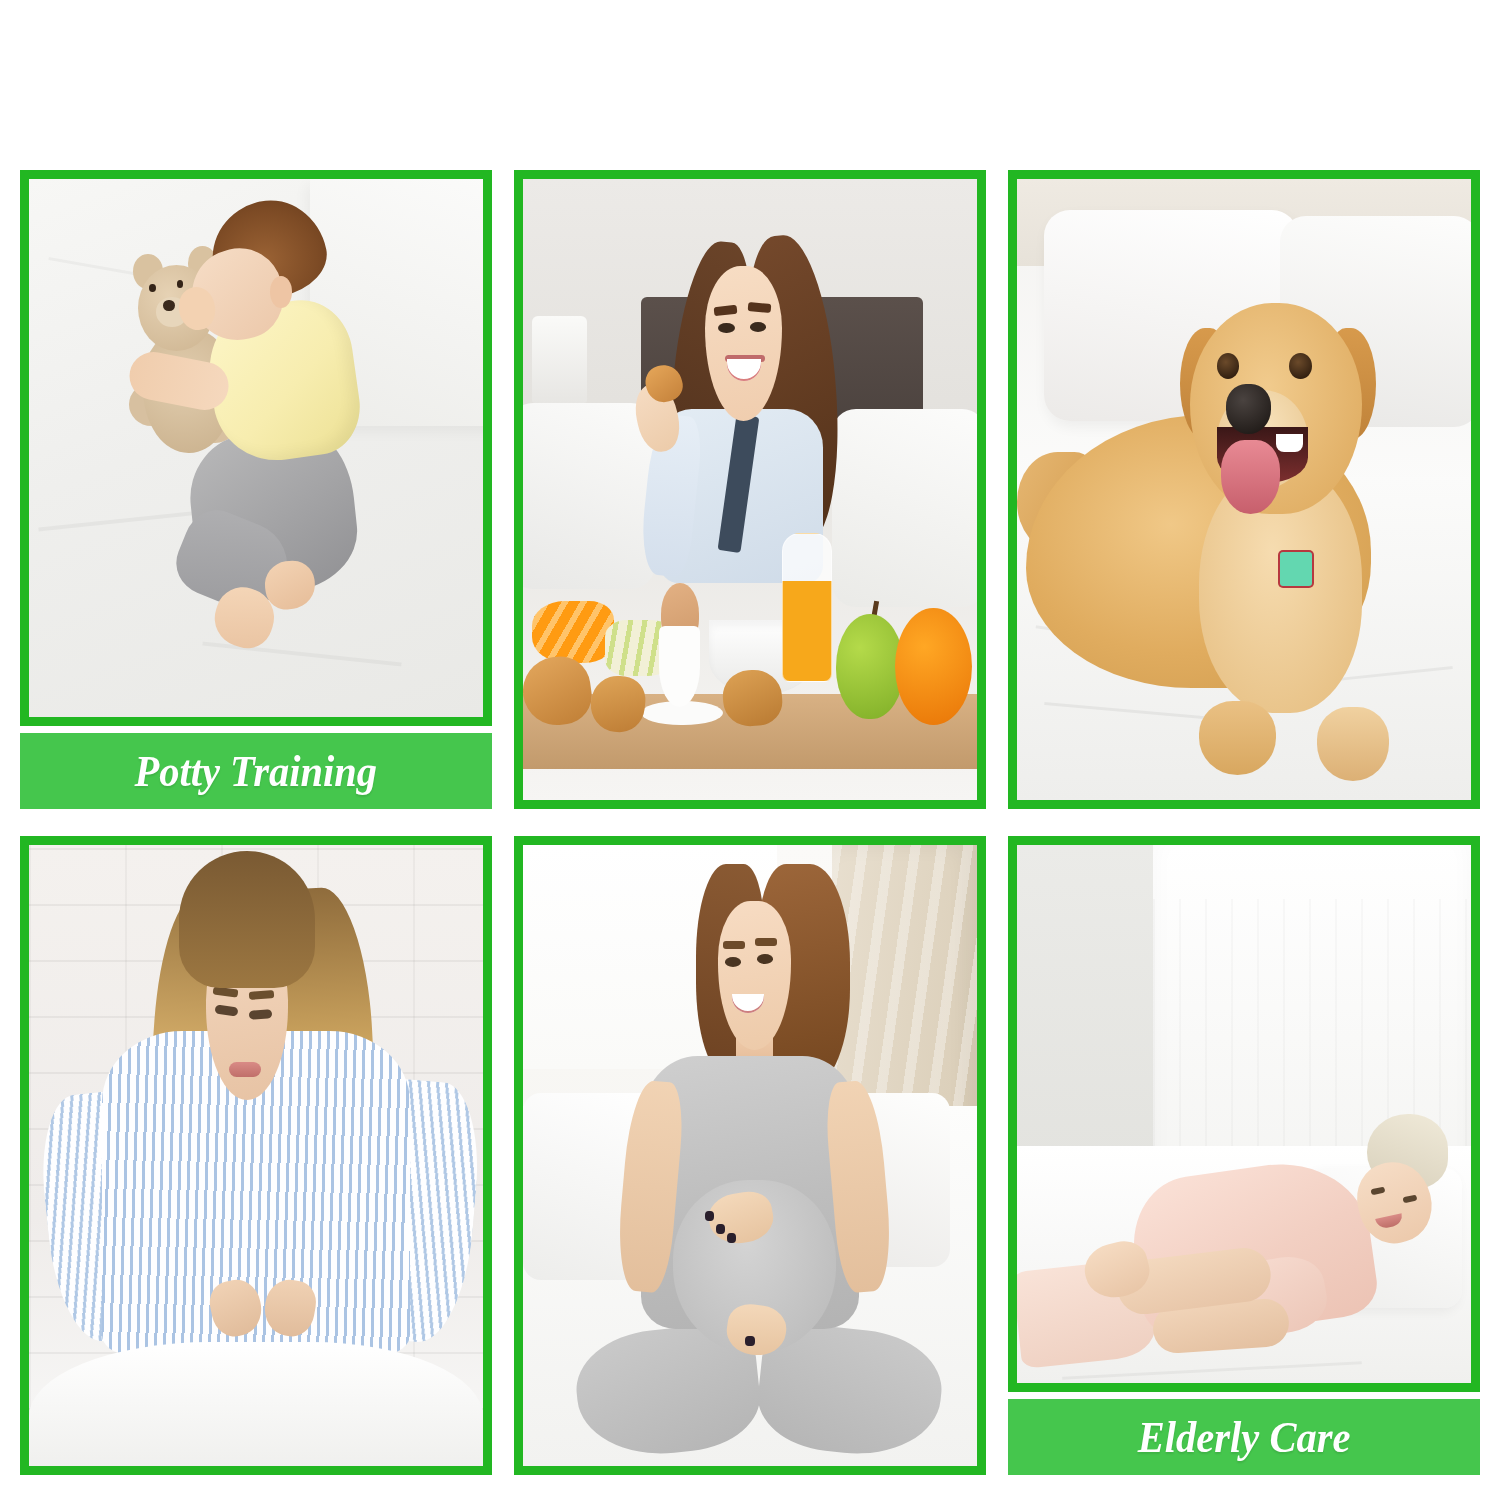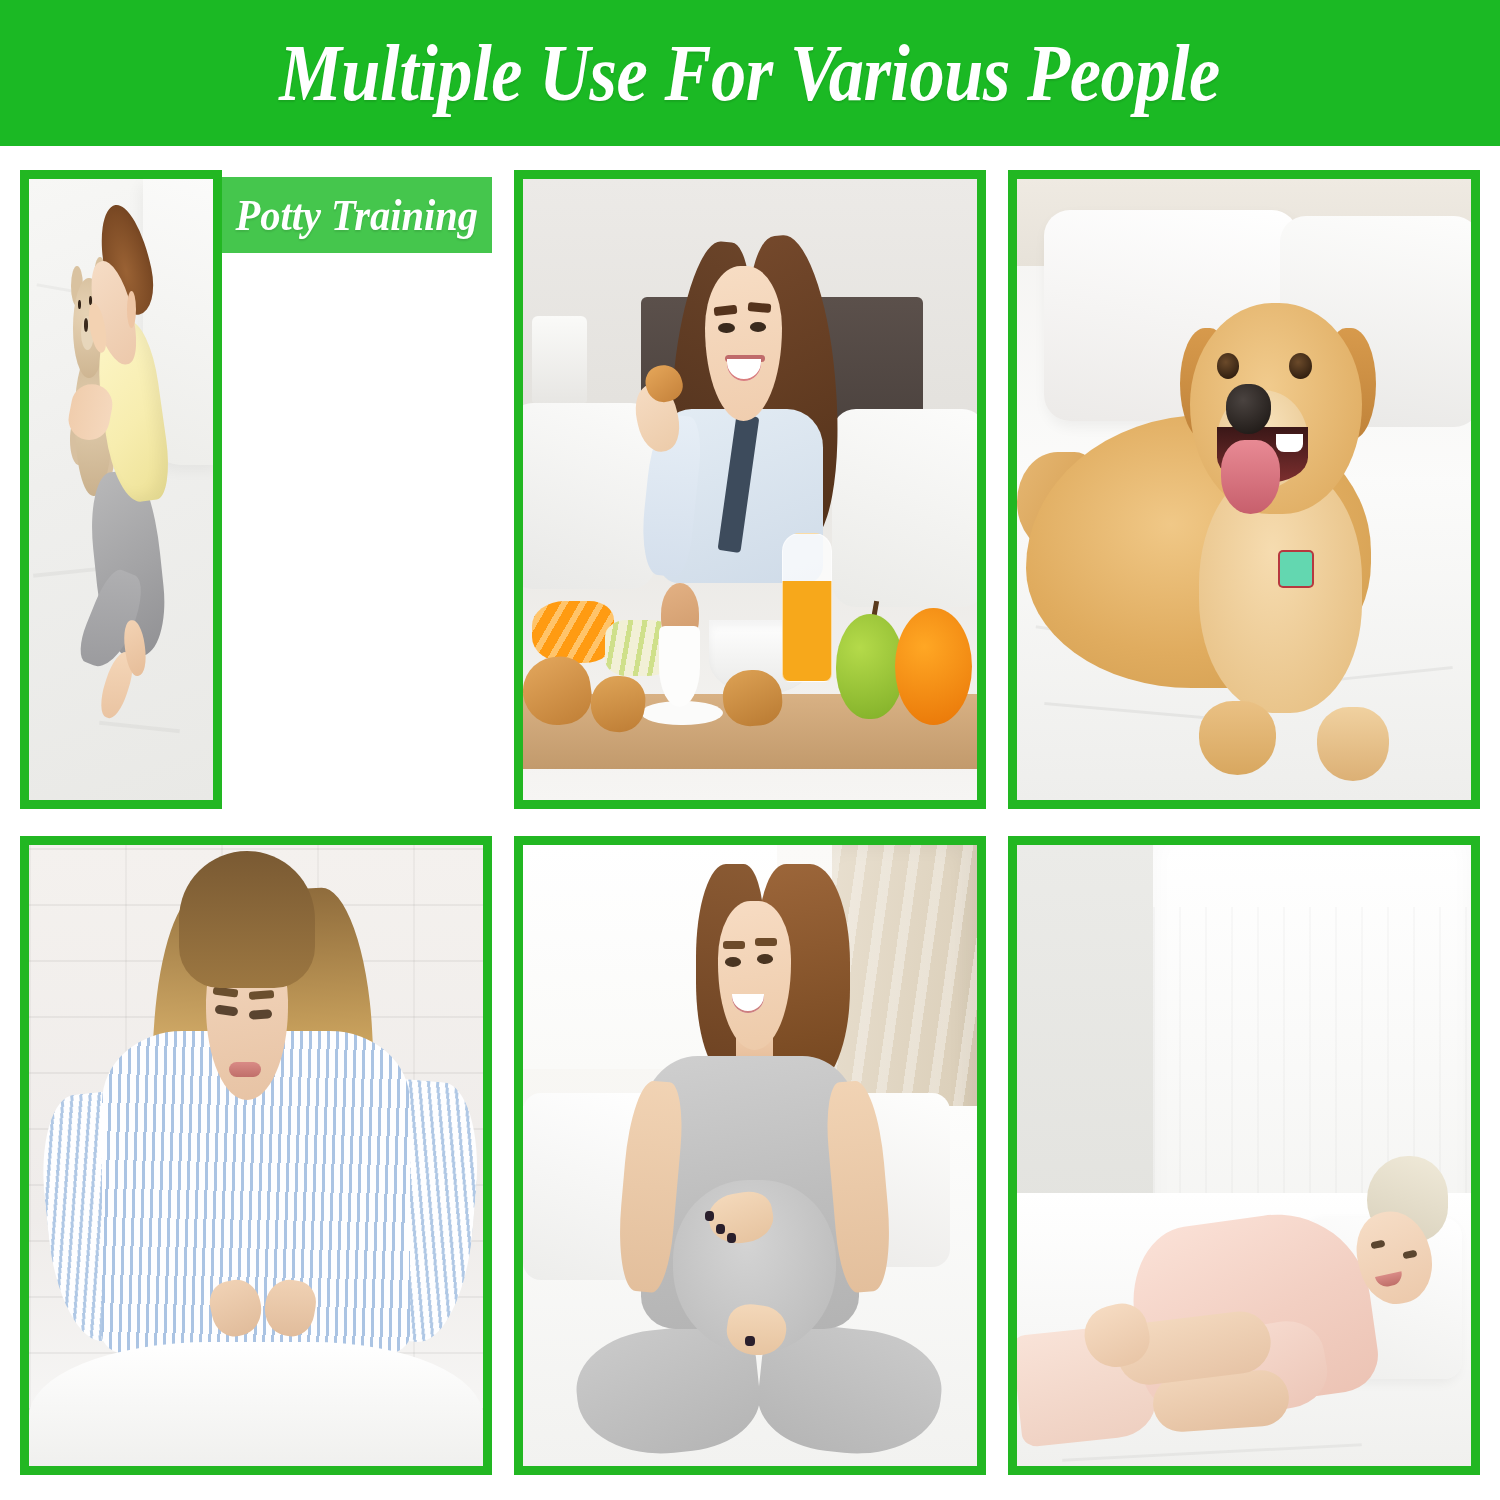--- a/index.html
+++ b/index.html
@@ -44,21 +44,21 @@
     left: 20px; top: 170px;
     width: 1460px; height: 1305px;
     display: grid;
     grid-template-columns: repeat(3, 1fr);
     grid-template-rows: 1fr 1fr;
     column-gap: 22px;
     row-gap: 27px;
   }
   .cell {
     display: flex;
-    flex-direction: row;
+    flex-direction: column;
   }
   .photo-frame {
     border: 9px solid #22B722;
     background: #eceded;
     overflow: hidden;
     position: relative;
     flex: 1 1 auto;
     min-height: 0;
   }
   .photo {
@@ -449,23 +449,20 @@
   .p6 .legs { position:absolute; left:0; bottom:4%; width:30%; height:18%;
     background: linear-gradient(170deg,#f9e3d8,#eecfc0); border-radius: 10% 40% 30% 12%; transform: rotate(-6deg);}
   .p6 .sheetfold { position:absolute; left:10%; bottom:2%; width:66%; height:3px;
     background: rgba(0,0,0,0.045); transform: rotate(-3deg);}
 </style>
 </head>
 <body>
 
 <div id="page">
 
-  <div id="header-banner">
-    <div id="header-title">Multiple Use For Various People</div>
-  </div>
 
   <div id="grid">
 
     <div class="cell">
       <div class="photo-frame">
         <div class="photo p1">
           <div class="pillow"></div>
           <div class="sheetfold1"></div>
             <div class="sheetfold2"></div>
             <div class="sheetfold3"></div>
@@ -638,16 +635,19 @@
           <div class="face"></div>
           <div class="eyeL"></div>
             <div class="eyeR"></div>
           <div class="smile"></div>
           <div class="armB"></div>
           <div class="armF"></div>
           <div class="hands"></div>
           <div class="sheetfold"></div>
         </div>
       </div>
+      <div class="caption-bar">
+        <span class="caption-text">Elderly Care</span>
+      </div>
     </div>
 
   </div>
 </div>
 
 </body></html>

